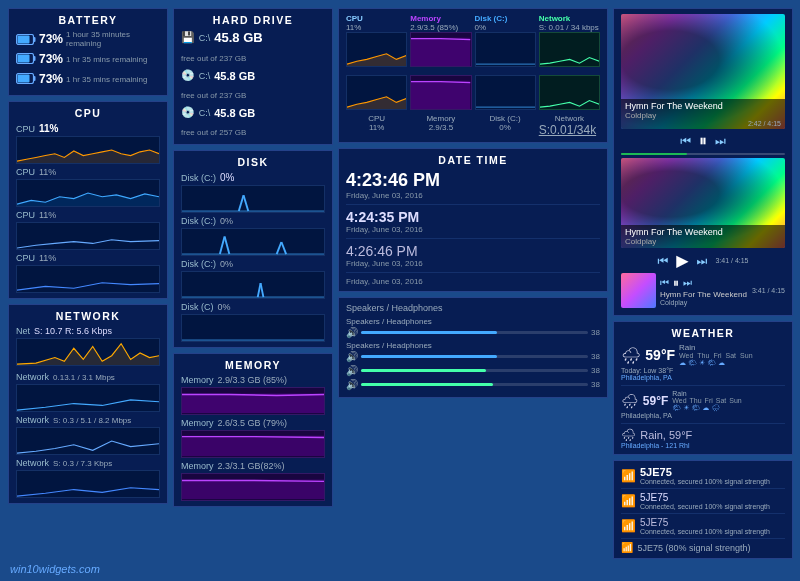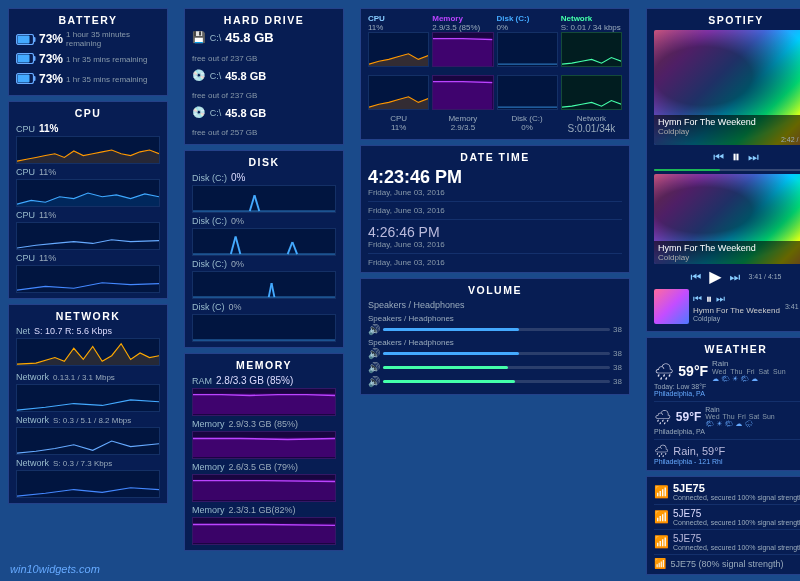--- a/index.html
+++ b/index.html
@@ -18,21 +18,21 @@
     
     .left-col { display: flex; flex-direction: column; gap: 4px; }
     .mid-col { display: flex; flex-direction: column; gap: 4px; }
     .center-col { display: flex; flex-direction: column; gap: 4px; }
     .right-col { display: flex; flex-direction: column; gap: 4px; }
 
     .full-layout {
       display: grid;
       grid-template-columns: 160px 160px 270px 180px;
       grid-template-rows: auto;
-      gap: 16px;
+      gap: 5px;
       padding: 8px;
       width: 800px;
       height: 581px;
     }
 
     .widget-box {
       background: rgba(0,10,60,0.7);
       border: 1px solid rgba(80,120,220,0.4);
       padding: 5px 7px;
       color: #dde;
@@ -259,30 +259,20 @@
         <svg class="sparkline" viewBox="0 0 150 28" preserveAspectRatio="none" style="background:rgba(0,20,60,0.8);border:1px solid rgba(100,160,255,0.2);">
           <line x1="0" y1="27" x2="150" y2="27" stroke="#4af" stroke-width="0.8"></line>
         </svg>
       </div>
     </div>
 
     <div class="widget-box">
       <div class="wt">MEMORY</div>
       <div style="margin-bottom:3px;">
         <div class="row">
-          <span class="lbl">RAM</span>
-          <span style="font-size:10px;color:#ddf;">2.8/3.3 GB (85%)</span>
-        </div>
-        <svg class="sparkline" viewBox="0 0 150 28" preserveAspectRatio="none" style="background:rgba(30,0,60,0.8);border:1px solid rgba(160,100,255,0.2);">
-          <rect x="0" y="5" width="150" height="22" fill="rgba(120,0,180,0.4)"></rect>
-          <polyline points="0,6 30,6 60,7 90,6 120,6 150,7" fill="none" stroke="#b4f" stroke-width="1.5"></polyline>
-        </svg>
-      </div>
-      <div style="margin-bottom:3px;">
-        <div class="row">
           <span class="lbl">Memory</span>
           <span style="font-size:9px;color:#9ab;">2.9/3.3 GB (85%)</span>
         </div>
         <svg class="sparkline" viewBox="0 0 150 28" preserveAspectRatio="none" style="background:rgba(30,0,60,0.8);border:1px solid rgba(160,100,255,0.2);">
           <rect x="0" y="6" width="150" height="21" fill="rgba(120,0,180,0.4)"></rect>
           <polyline points="0,7 50,7 100,8 150,7" fill="none" stroke="#b4f" stroke-width="1.5"></polyline>
         </svg>
       </div>
       <div style="margin-bottom:3px;">
         <div class="row">
@@ -367,45 +357,45 @@
             <line x1="0" y1="33" x2="60" y2="33" stroke="#4af" stroke-width="0.8"></line>
           </svg>
           <div style="font-size:8px;color:#9ab;text-align:center;">Disk (C:)</div>
           <div style="font-size:8px;color:#9ab;text-align:center;">0%</div>
         </div>
         <div>
           <svg viewBox="0 0 60 35" style="width:100%;height:35px;background:rgba(0,30,20,0.8);border:1px solid rgba(100,255,160,0.2);" preserveAspectRatio="none">
             <polyline points="0,33 10,32 20,30 30,28 40,32 50,26 60,30" fill="none" stroke="#4fa" stroke-width="1.2"></polyline>
           </svg>
           <div style="font-size:8px;color:#9ab;text-align:center;">Network</div>
-          <div style="font-size:10px;color:#9ab;text-align:center;">S:0.01/34k</div>
+          <div style="font-size:12px;color:#9ab;text-align:left;text-decoration:underline;">S:0.01/34k</div>
         </div>
       </div>
     </div>
 
     <div class="widget-box">
       <div class="wt">DATE TIME</div>
       <div style="margin-bottom:4px;border-bottom:1px solid rgba(100,160,255,0.15);padding-bottom:4px;">
         <div style="font-size:18px;font-weight:bold;color:#fff;">4:23:46 PM</div>
         <div class="sub">Friday, June 03, 2016</div>
       </div>
       <div style="margin-bottom:4px;border-bottom:1px solid rgba(100,160,255,0.15);padding-bottom:4px;">
+        <div style="font-size:14px;font-weight:bold;color:#ddf;">4:24:35 PM</div>
         <div class="sub">Friday, June 03, 2016</div>
       </div>
       <div style="margin-bottom:4px;border-bottom:1px solid rgba(100,160,255,0.15);padding-bottom:4px;">
         <div style="font-size:14px;color:#bbd;">4:26:46 PM</div>
         <div class="sub">Friday, June 03, 2016</div>
       </div>
       <div>
         <div class="sub">Friday, June 03, 2016</div>
       </div>
     </div>
 
     <div class="widget-box">
-      <div class="wt">VOLUME</div>
       <div style="font-size:9px;color:#9ab;margin-bottom:4px;">Speakers / Headphones</div>
       <div style="margin-bottom:3px;">
         <div style="font-size:8px;color:#9ab;margin-bottom:1px;">Speakers / Headphones</div>
         <div class="bar-row">
           <span style="font-size:10px;color:#8cf;">🔊</span>
           <div class="bar-track">
             <div class="bar-fill" style="width:60%;background:#4af;"></div>
           </div>
           <span class="sub">38</span>
         </div>
@@ -438,21 +428,20 @@
           <span class="sub">38</span>
         </div>
       </div>
     </div>
 
   </div>
 
   <div class="right-col" style="display:flex;flex-direction:column;gap:5px;">
 
     <div class="widget-box">
-      <div class="wt">SPOTIFY</div>
 
       <div style="width:100%;height:115px;background:linear-gradient(135deg,#ff6b9d 0%,#c44dff 20%,#4d79ff 40%,#00ccff 55%,#00ff88 70%,#ffff00 85%,#ff6b6b 100%);border-radius:2px;position:relative;margin-bottom:3px;overflow:hidden;">
         <div style="position:absolute;inset:0;background:radial-gradient(ellipse at 30% 40%,rgba(0,0,0,0.6) 30%,transparent 70%);"></div>
         <div style="position:absolute;bottom:0;left:0;right:0;background:rgba(0,0,0,0.6);padding:2px 4px;">
           <div style="font-size:9px;color:#fff;">Hymn For The Weekend</div>
           <div style="font-size:8px;color:#aaa;">Coldplay</div>
           <div style="font-size:7px;color:#9ab;text-align:right;">2:42 / 4:15</div>
         </div>
       </div>
       <div style="display:flex;align-items:center;justify-content:center;gap:8px;margin-bottom:3px;">

